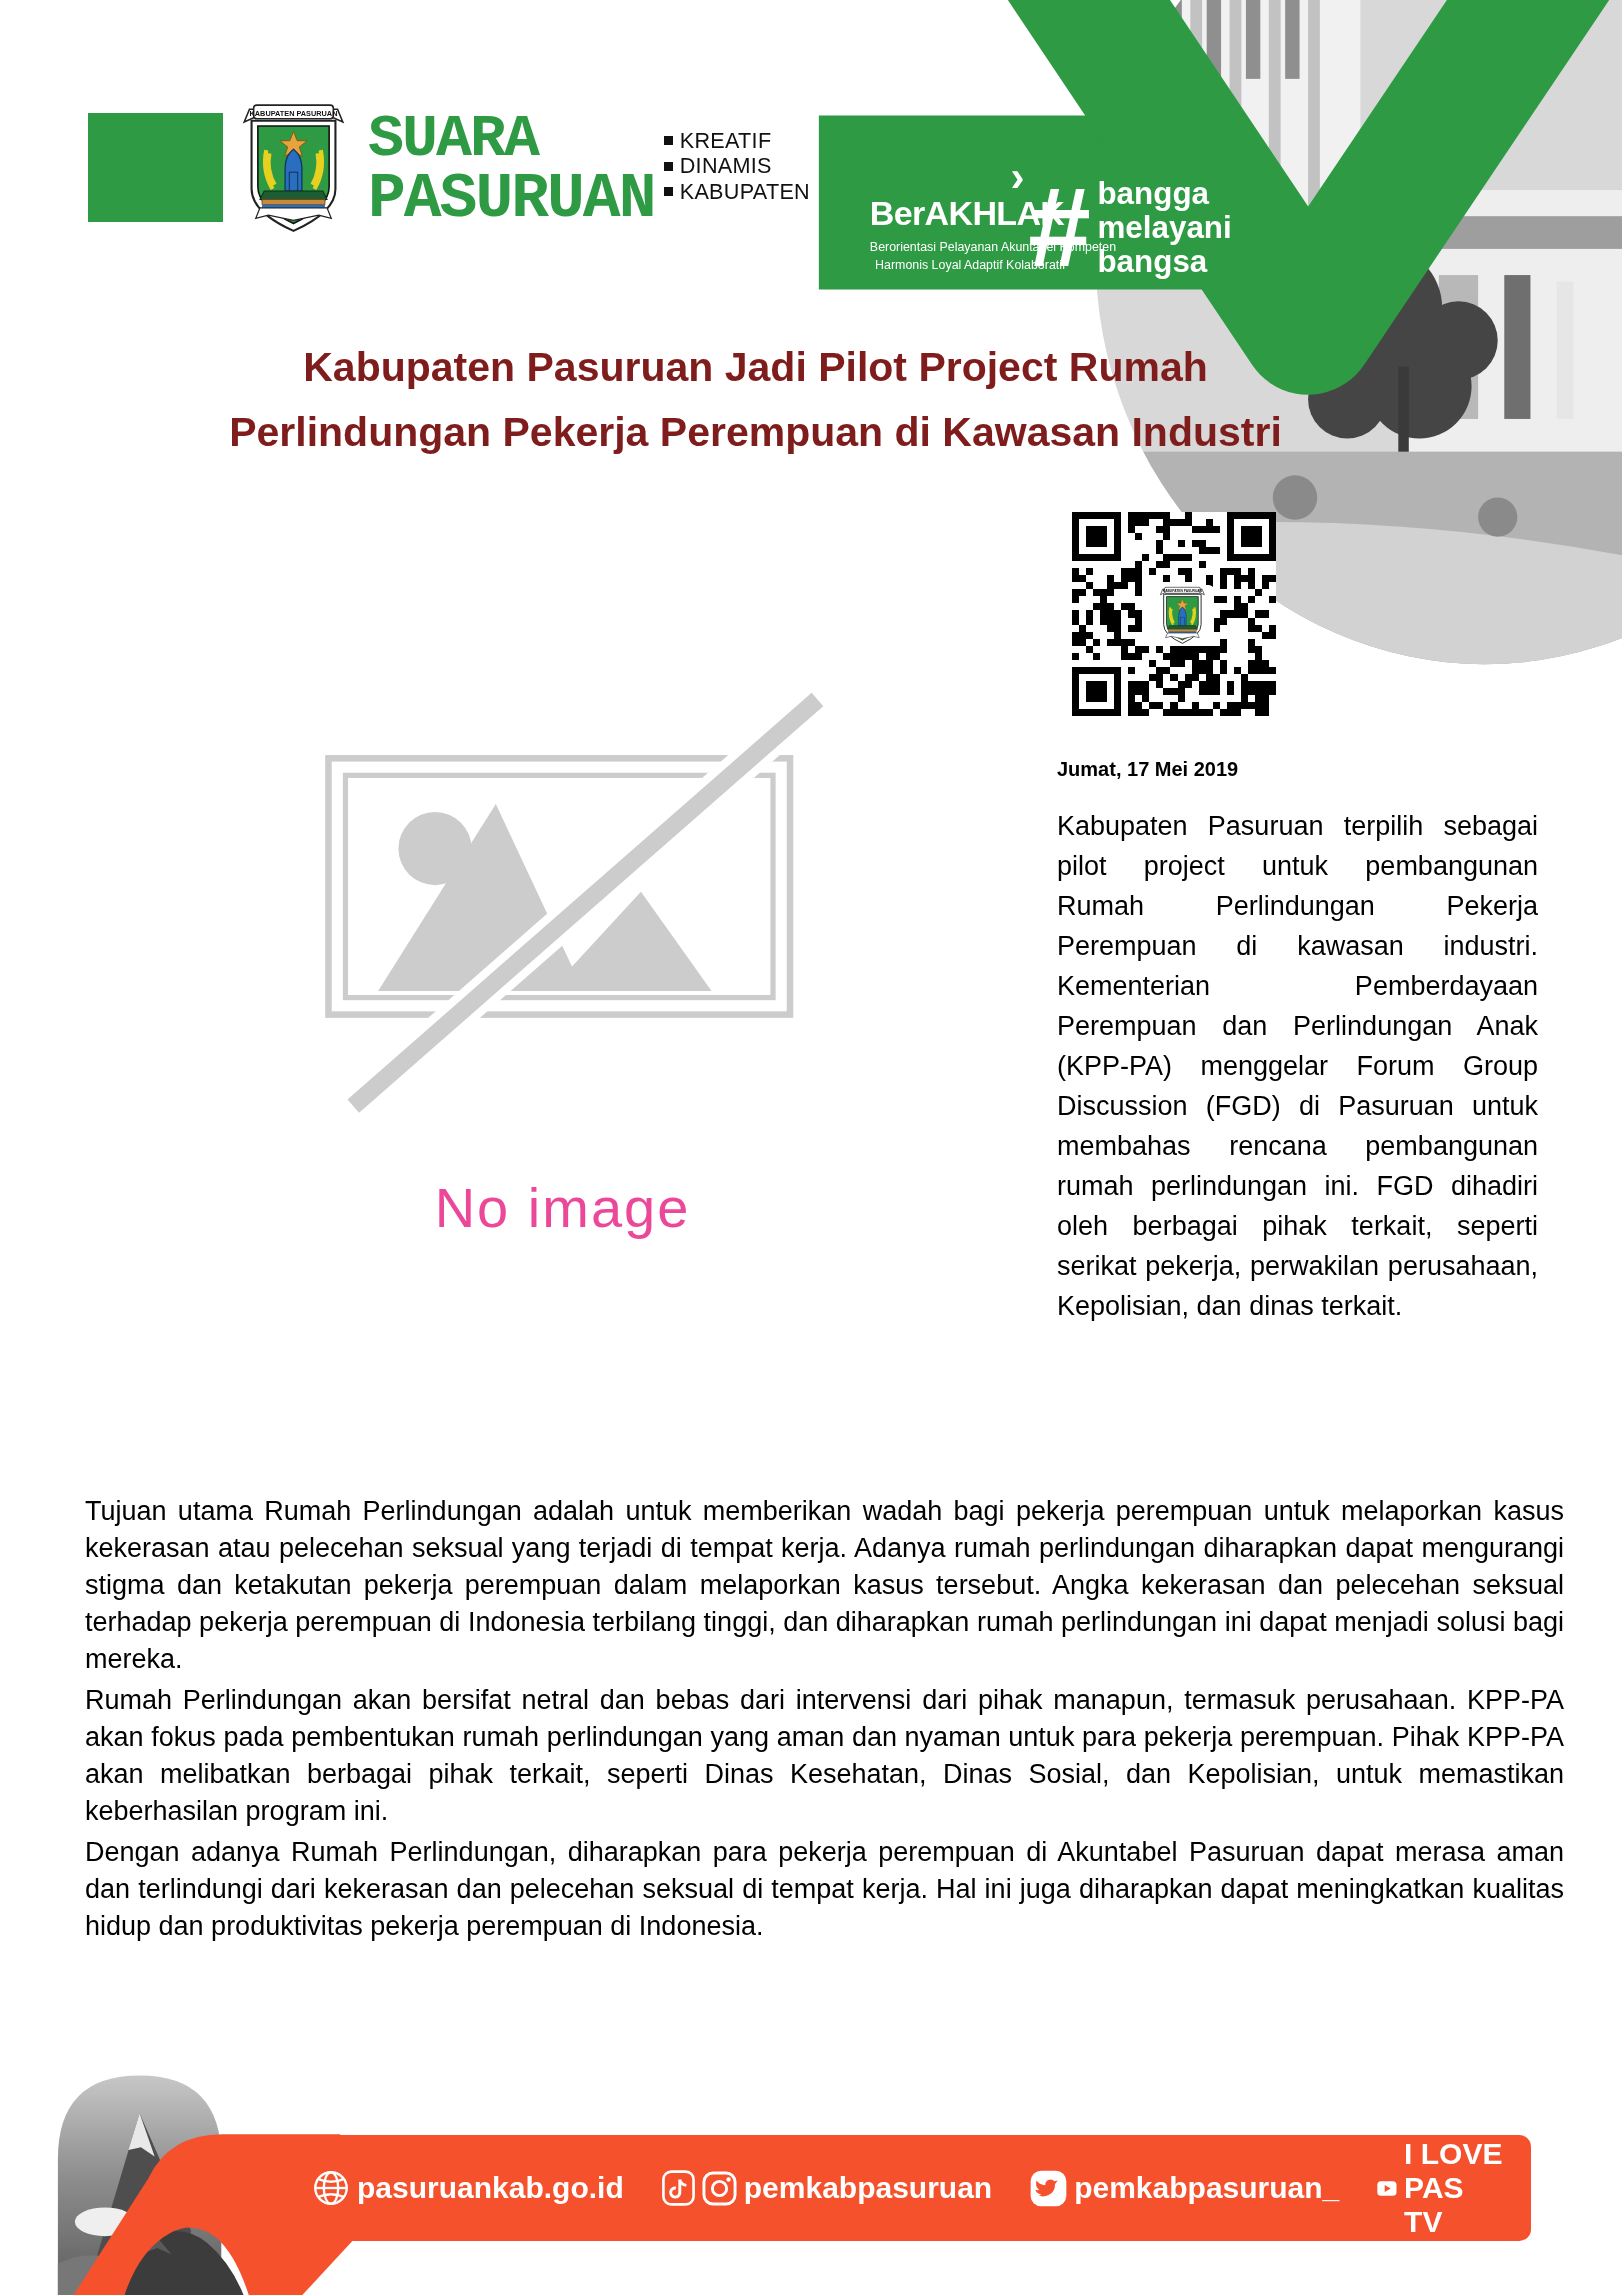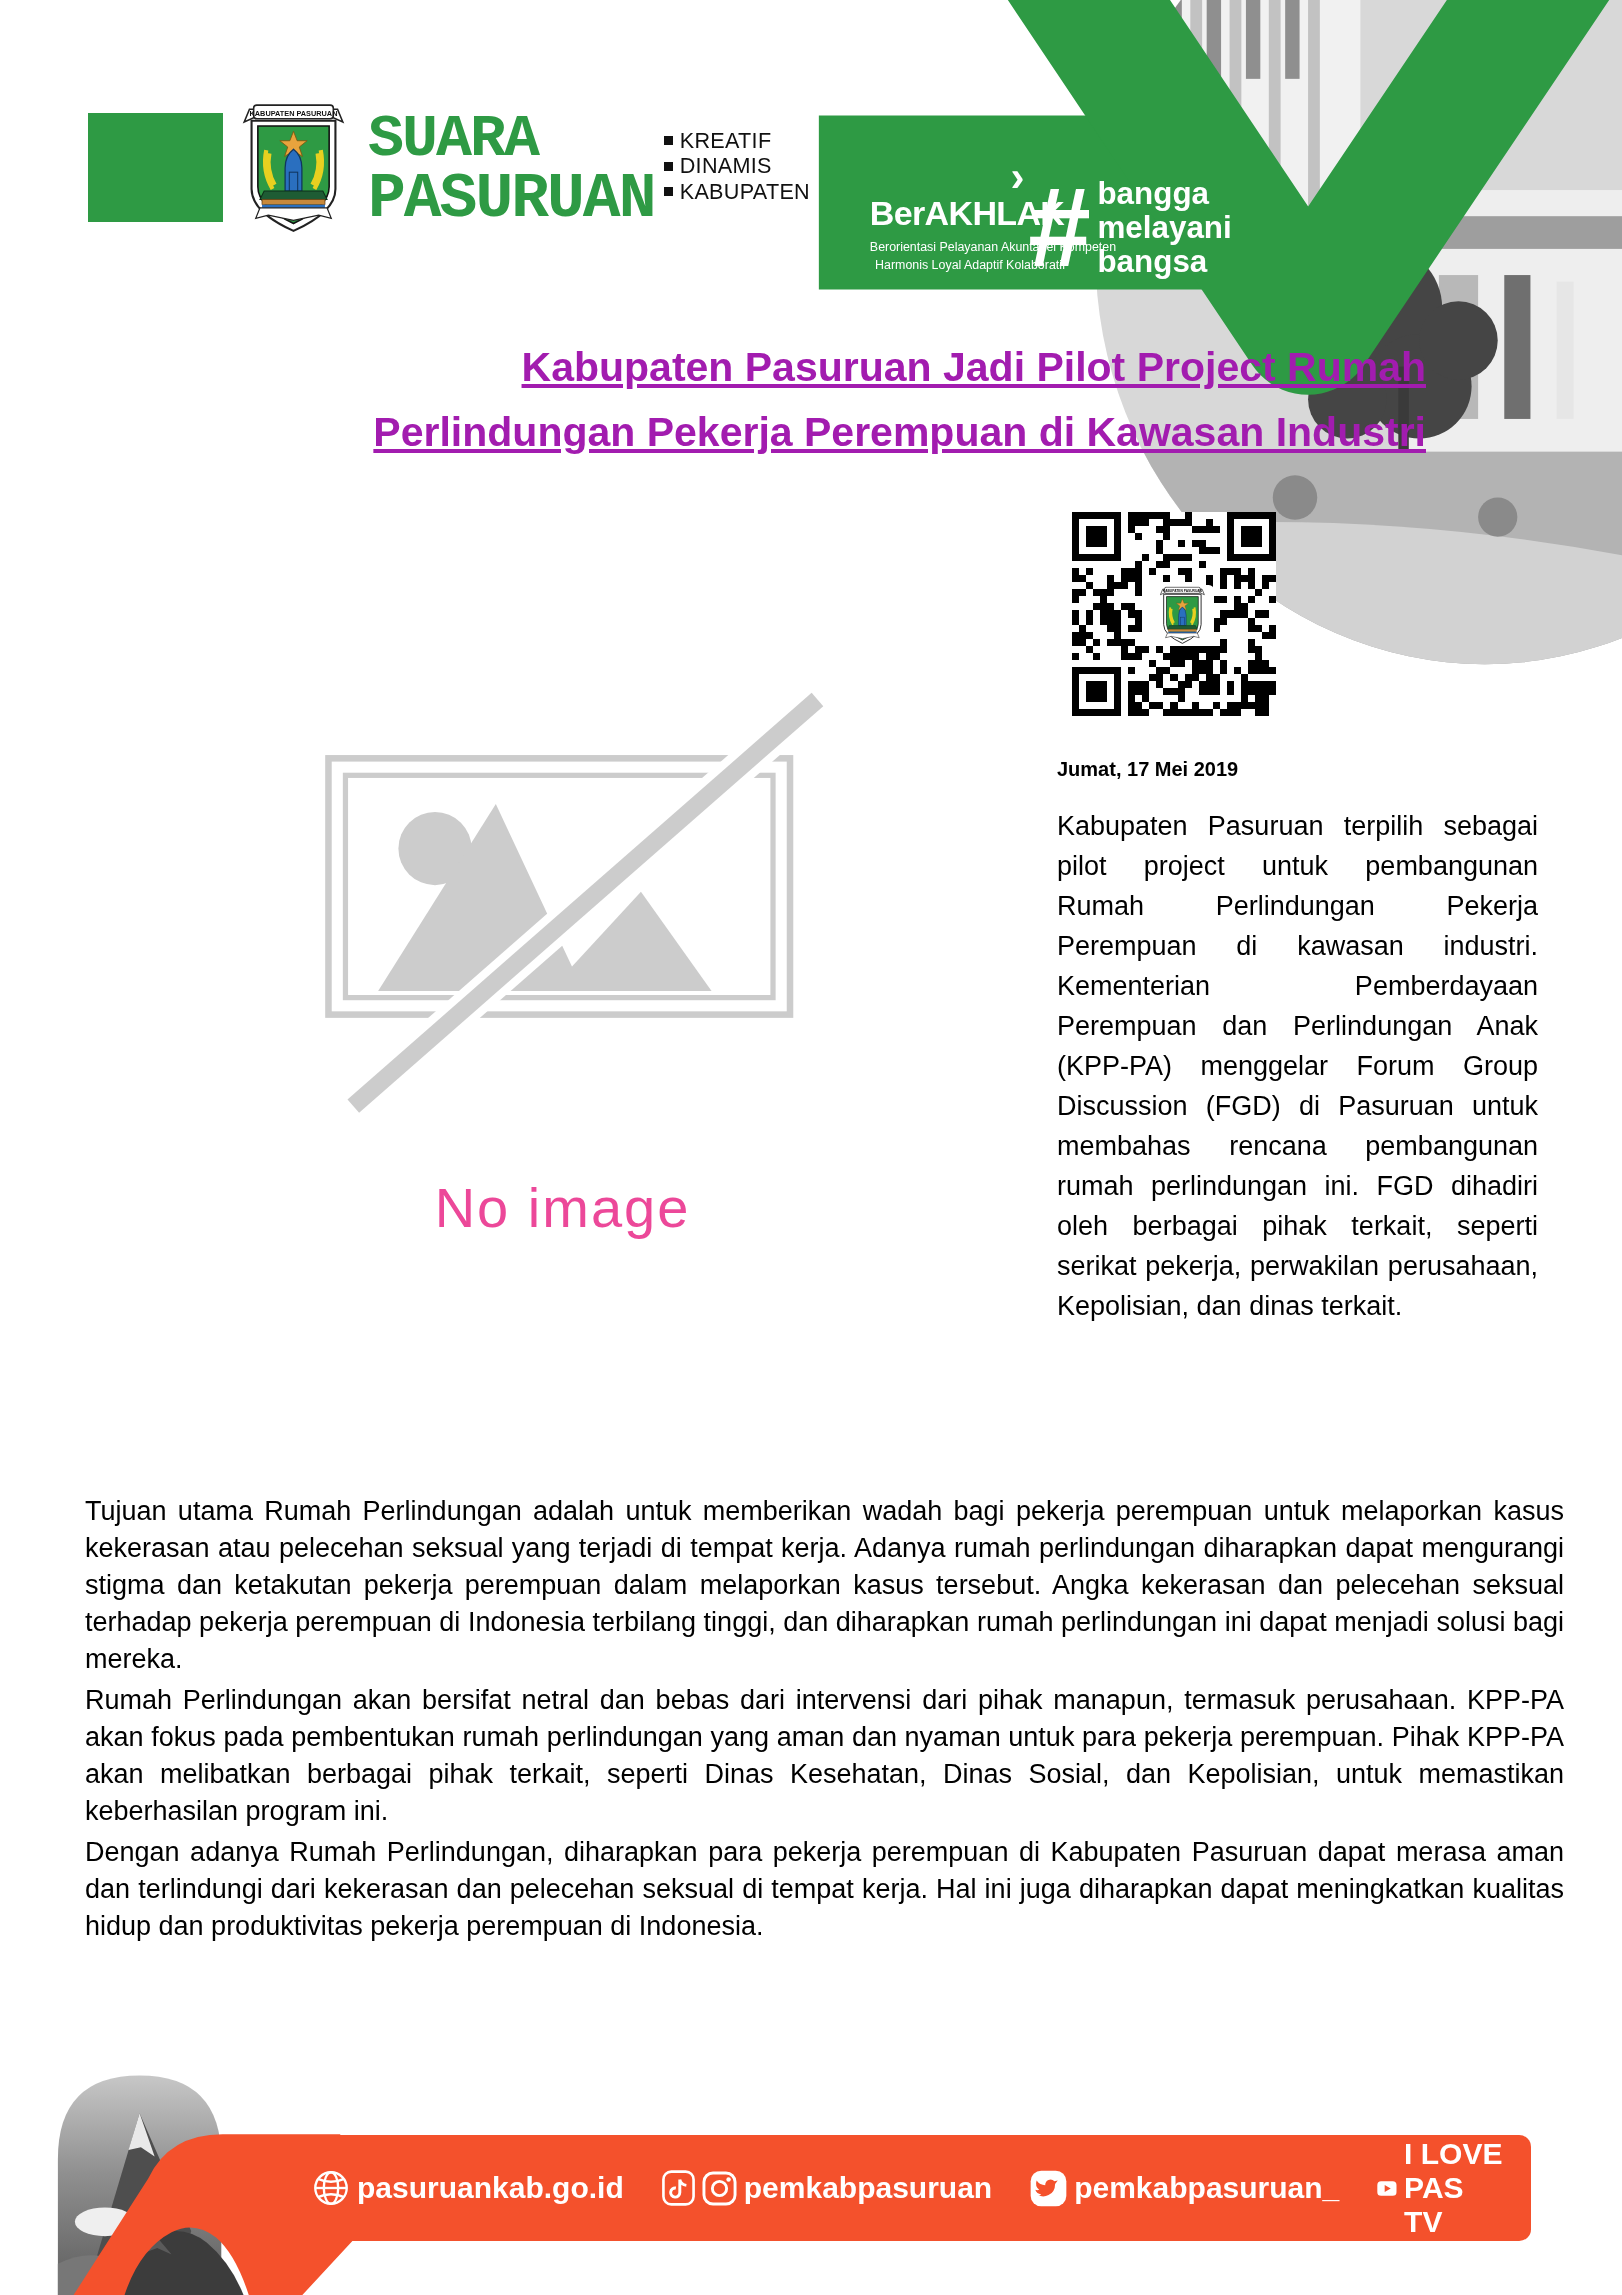--- a/index.html
+++ b/index.html
@@ -13,22 +13,22 @@
   #brand{left:368px;top:110px;line-height:0.98;color:#2E9A44;font-weight:bold;
          letter-spacing:-2px;font-size:60px;font-family:Liberation Mono, monospace;}
   #brand .l2{font-size:63px;}
   #values{left:664px;top:128px;font-size:21.6px;color:#111;letter-spacing:0.3px;
           line-height:1.18;font-weight:500;}
   .val-row{display:flex;align-items:center;}
   .val-sq{width:9.2px;height:9.2px;background:#111;display:inline-block;margin-right:6.5px;}
   #header-right{left:811px;top:0;width:811px;height:694px;}
 
   
-  #title{left:85px;top:335px;width:1341px;text-align:right;font-weight:bold;
-         font-size:41px;line-height:65px;color:#a21caf;text-decoration:underline;}
+  #title{left:85px;top:335px;width:1341px;text-align:center;font-weight:bold;
+         font-size:41px;line-height:65px;color:#7f1d1d;}
   #qr-wrap{left:1072px;top:512px;width:204px;height:204px;}
   #date{left:1057px;top:758px;font-size:20px;font-weight:bold;color:#000;}
   #lead-col{left:1057px;top:806px;width:481px;font-size:27px;line-height:40px;
             text-align:justify;color:#000;}
   #noimage-svg{left:301px;top:681px;width:523px;height:458px;}
   #noimage-label{left:301px;top:1175px;width:523px;text-align:center;font-size:56px;
                  color:#ec4899;letter-spacing:2px;}
   #body-col{left:85px;top:1493px;width:1479px;font-size:27px;line-height:37px;
             text-align:justify;color:#000;}
   #body-col p{margin:0 0 3.9px 0;}
@@ -477,21 +477,21 @@
   <g>
     <line x1="80" y1="650" x2="790" y2="28" stroke="#ffffff" stroke-width="52"></line>
     <line x1="80" y1="650" x2="790" y2="28" stroke="#cccccc" stroke-width="27"></line>
   </g>
 </svg>
 <div class="abs" id="noimage-label">No image</div>
 
 <div class="abs" id="body-col">
   <p>Tujuan utama Rumah Perlindungan adalah untuk memberikan wadah bagi pekerja perempuan untuk melaporkan kasus kekerasan atau pelecehan seksual yang terjadi di tempat kerja. Adanya rumah perlindungan diharapkan dapat mengurangi stigma dan ketakutan pekerja perempuan dalam melaporkan kasus tersebut. Angka kekerasan dan pelecehan seksual terhadap pekerja perempuan di Indonesia terbilang tinggi, dan diharapkan rumah perlindungan ini dapat menjadi solusi bagi mereka.</p>
   <p>Rumah Perlindungan akan bersifat netral dan bebas dari intervensi dari pihak manapun, termasuk perusahaan. KPP-PA akan fokus pada pembentukan rumah perlindungan yang aman dan nyaman untuk para pekerja perempuan. Pihak KPP-PA akan melibatkan berbagai pihak terkait, seperti Dinas Kesehatan, Dinas Sosial, dan Kepolisian, untuk memastikan keberhasilan program ini.</p>
-  <p>Dengan adanya Rumah Perlindungan, diharapkan para pekerja perempuan di Kabupaten Pasuruan dapat merasa aman dan terlindungi dari kekerasan dan pelecehan seksual di tempat kerja. Hal ini juga diharapkan dapat meningkatkan kualitas hidup dan produktivitas pekerja perempuan di Indonesia.</p>
+  <p>Dengan adanya Rumah Perlindungan, diharapkan para pekerja perempuan di Akuntabel Pasuruan dapat merasa aman dan terlindungi dari kekerasan dan pelecehan seksual di tempat kerja. Hal ini juga diharapkan dapat meningkatkan kualitas hidup dan produktivitas pekerja perempuan di Indonesia.</p>
 </div>
 
 <svg class="abs" id="footer-svg" viewBox="0 3150 1310 358">
   <defs>
     <linearGradient id="gMt" x1="0" y1="0" x2="0" y2="1">
       <stop offset="0" stop-color="#c7c7c7"></stop>
         <stop offset="0.45" stop-color="#8f8f8f"></stop>
       <stop offset="1" stop-color="#5c5c5c"></stop>
     </linearGradient>
   </defs>

